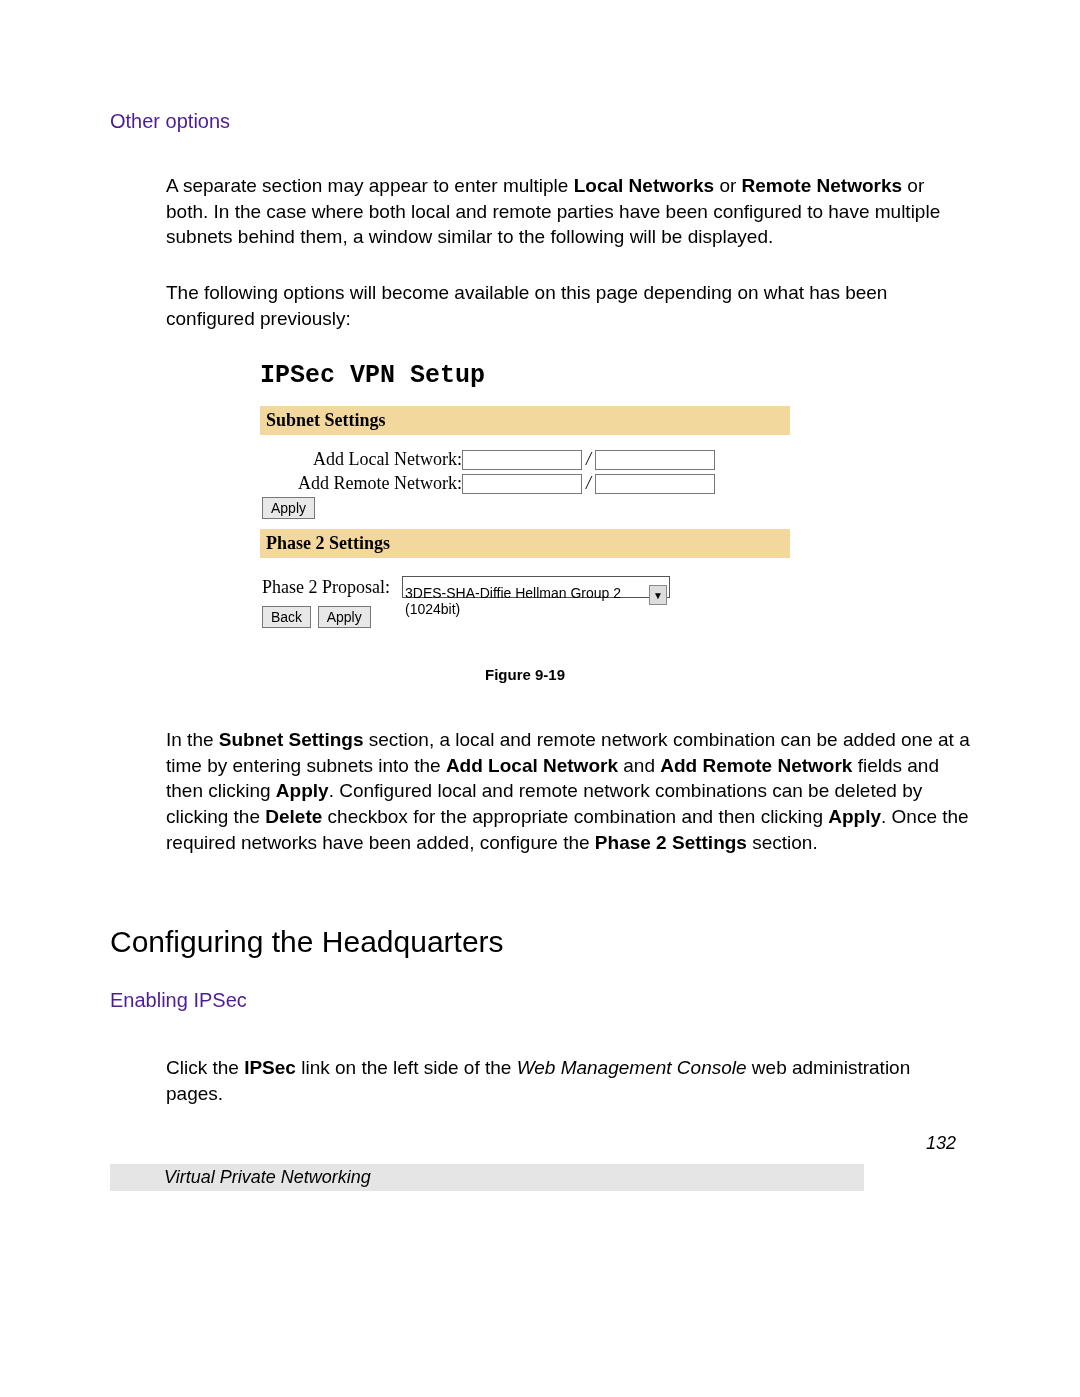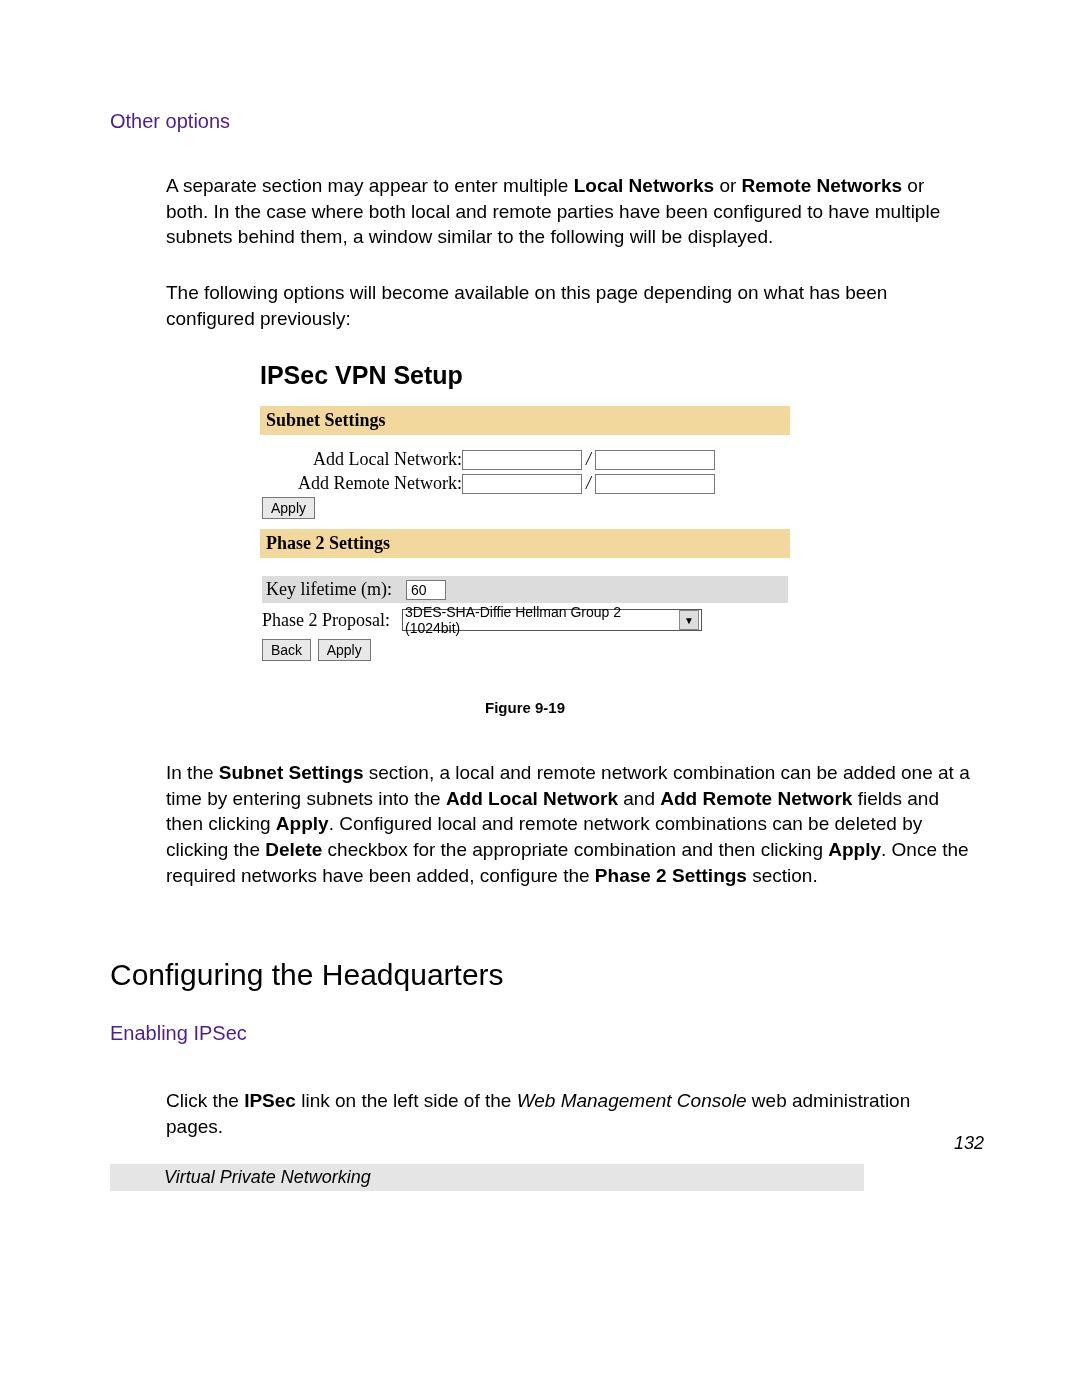--- a/index.html
+++ b/index.html
@@ -29,21 +29,21 @@
     margin: 0 0 30px 56px;
     color: #000;
   }
   .bold { font-weight: bold; }
   .italic { font-style: italic; }
   .figure-wrap {
     margin: 10px 0 20px 150px;
     width: 530px;
   }
   .ipsec-title {
-    font-family: Liberation Sans, sans-serif;
+    font-family: Liberation Mono, monospace;
     font-size: 25px;
     font-weight: bold;
     color: #000;
     margin: 0 0 16px 0;
   }
   .tabs {
     display: flex;
     justify-content: space-between;
     font-family: "Times New Roman", Times, serif;
     font-size: 18px;
@@ -121,25 +121,25 @@
     display: flex;
     align-items: center;
     margin-bottom: 6px;
   }
   .select {
     font-family: Arial, sans-serif;
     font-size: 14px;
     border: 1px solid #555;
     background: #fff;
     height: 22px;
-    width: 300px;
+    width: 268px;
     box-sizing: border-box;
-    padding: 0 2px;
-    display: flex;
-    align-items: center;
+    padding: 8px 2px;
+    display: flex;
+    align-items: flex-start;
     justify-content: space-between;
   }
   .select-arrow {
     width: 18px;
     height: 18px;
     background: #ddd;
     border: 1px solid #888;
     display: flex;
     align-items: center;
     justify-content: center;
@@ -154,21 +154,21 @@
   }
   .h1 {
     font-size: 30px;
     font-weight: normal;
     margin: 70px 0 30px 0;
   }
   .footer {
     position: absolute;
     bottom: 206px;
     left: 110px;
-    right: 96px;
+    right: 124px;
   }
   .page-num {
     text-align: right;
     font-style: italic;
     font-size: 18px;
     margin-bottom: 10px;
   }
   .footer-bar {
     background: #e5e5e5;
     font-style: italic;
@@ -208,24 +208,20 @@
         <input class="txt small" type="text" style="">
         <span class="slash">/</span>
         <input class="txt small" type="text" style="">
       </div>
       <button class="btn">Apply</button>
     </div>
 
     <div class="bar">Phase 2 Settings</div>
 
     <div class="form-area" style="padding-top:18px;">
-      <div class="grey-input-row">
-        <div class="phase2-label">Key lifetime (m):</div>
-        <input class="txt tiny" type="text" value="60" style="">
-      </div>
       <div class="phase2-row">
         <div class="phase2-label">Phase 2 Proposal:</div>
         <div class="select">
           <span>3DES-SHA-Diffie Hellman Group 2 (1024bit)</span>
           <span class="select-arrow">▼</span>
         </div>
       </div>
       <button class="btn">Back</button>
       <button class="btn">Apply</button>
     </div>

